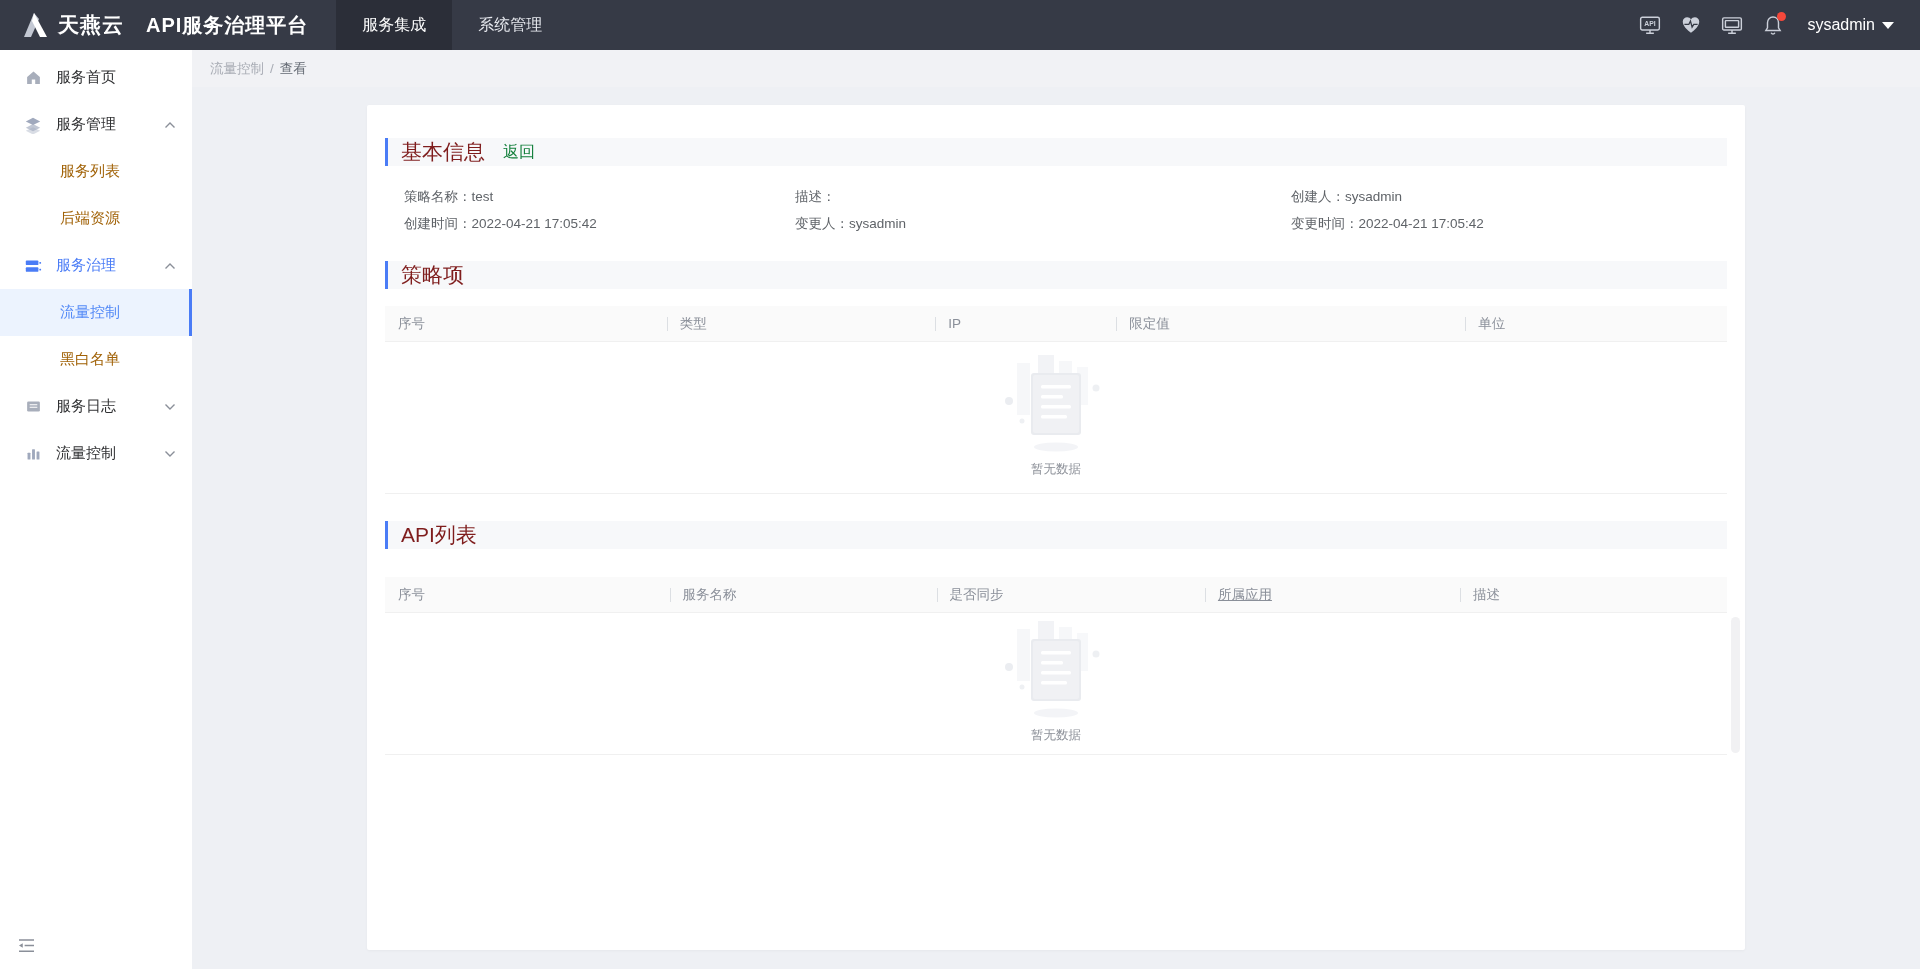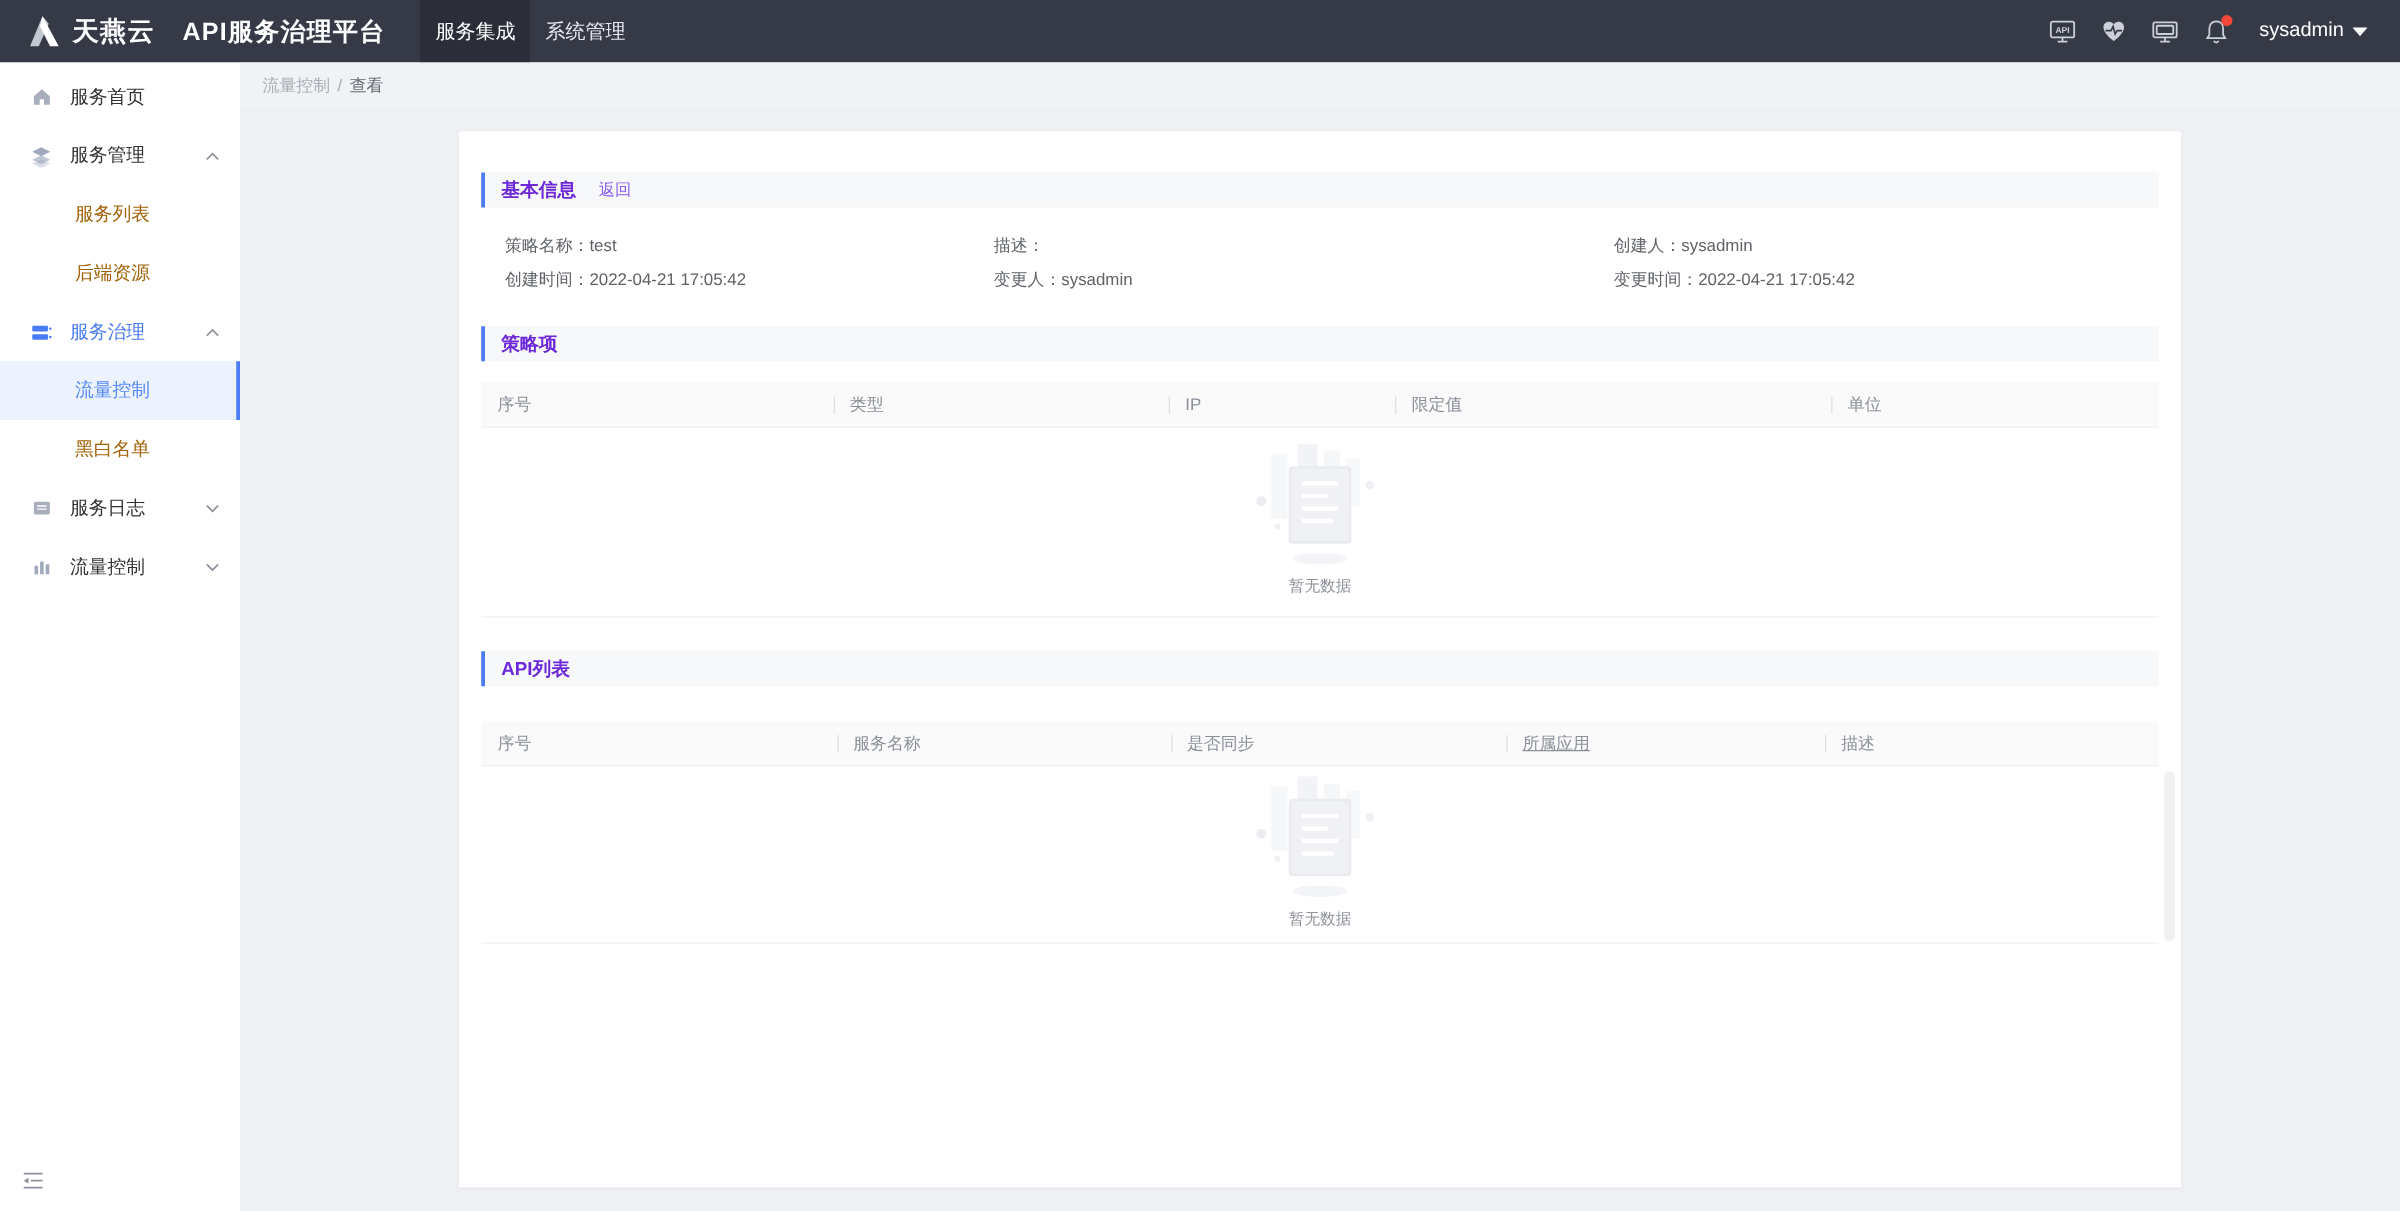--- a/index.html
+++ b/index.html
@@ -6,21 +6,21 @@
   html,body { width:1920px; height:969px; overflow:hidden;
     font-family:"Liberation Sans","DejaVu Sans",sans-serif; background:#eef0f4; }
 
   
   .navbar { height:50px; background:#363a46; display:flex; align-items:stretch; color:#fff; }
   .brand-wrap { display:flex; align-items:center; padding:0 14px 0 20px; }
   .logo-icon { width:30px; height:30px; margin-right:8px; }
   .brand { font-size:21px; font-weight:bold; letter-spacing:1px; margin-right:22px; }
   .product { font-size:20px; font-weight:bold; letter-spacing:1px; }
   .nav-tabs { display:flex; align-items:stretch; margin-left:14px; }
-  .nav-tab { display:flex; align-items:center; padding:0 12px; font-size:16px; color:#e6e8ee; cursor:pointer; }
+  .nav-tab { display:flex; align-items:center; padding:0 26px; font-size:16px; color:#e6e8ee; cursor:pointer; }
   .nav-tab.active { background:#2b2e38; color:#ffffff; }
   .nav-right { margin-left:auto; display:flex; align-items:center; padding-right:26px; gap:19px; }
   .nav-ico { width:22px; height:22px; position:relative; display:flex; align-items:center; justify-content:center; cursor:pointer; }
   .nav-ico svg { display:block; }
   .badge-dot { position:absolute; top:-2px; right:-2px; width:9px; height:9px; border-radius:50%; }
   .user-wrap { display:flex; align-items:center; gap:7px; cursor:pointer; margin-left:4px; }
   .user-name { font-size:16px; color:#ffffff; }
   .caret { width:0; height:0; border-left:6px solid transparent; border-right:6px solid transparent; border-top:7px solid #ffffff; }
 
   
@@ -42,22 +42,22 @@
   .bc-parent { color:#a9adb5; cursor:pointer; }
   .bc-sep { color:#a9adb5; margin:0 6px; }
   .bc-current { color:#646a73; }
 
   
   .card { width:1378px; margin:18px auto 0; background:#ffffff; min-height:845px;
     border-radius:2px; box-shadow:0 1px 3px rgba(0,0,0,0.04); padding:33px 18px 30px; }
 
   .section-bar { height:28px; background:#f7f8fa; display:flex; align-items:center;
     border-left:3px solid #4a7cf6; padding-left:13px; }
-  .section-title { font-size:15px; font-weight:bold; color:#6d28d9; }
-  .back-link { font-size:13px; color:#8b5cf6; margin-left:18px; cursor:pointer; }
+  .section-title { font-size:21px; font-weight:normal; color:#7f1d1d; }
+  .back-link { font-size:16px; color:#15803d; margin-left:18px; cursor:pointer; }
 
   .info-grid { display:grid; grid-template-columns:391px 496px auto; row-gap:5px;
     margin:20px 0 26px; padding-left:19px; }
   .info-field { font-size:13.5px; color:#5f6368; line-height:22px; }
 
   .gov-table { margin-top:17px; }
   .t-head { height:36px; background:#fafafa; display:flex; align-items:center; border-bottom:1px solid #f0f0f0; }
   .th { font-size:13.5px; color:#8a8f99; padding-left:13px; position:relative; height:100%; display:flex; align-items:center; }
   .th + .th::before { content:""; position:absolute; left:0; top:11px; height:14px; width:1px; background:#dcdfe3; }
   .t-body { min-height:152px; border-bottom:1px solid #f0f0f0; display:flex; flex-direction:column;

